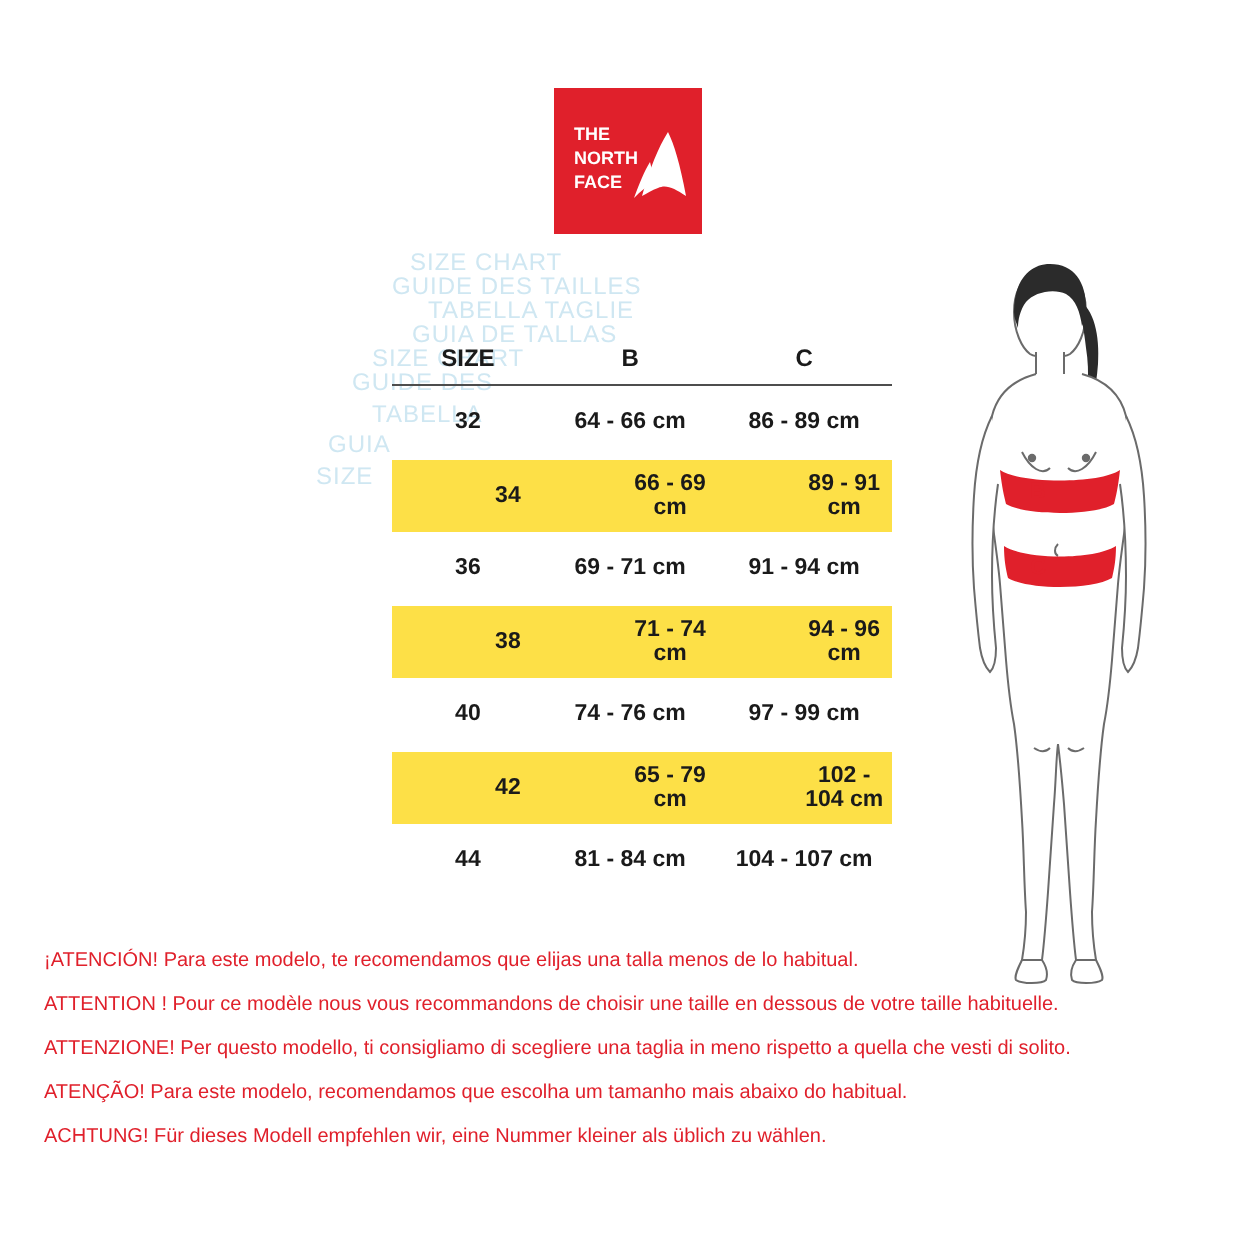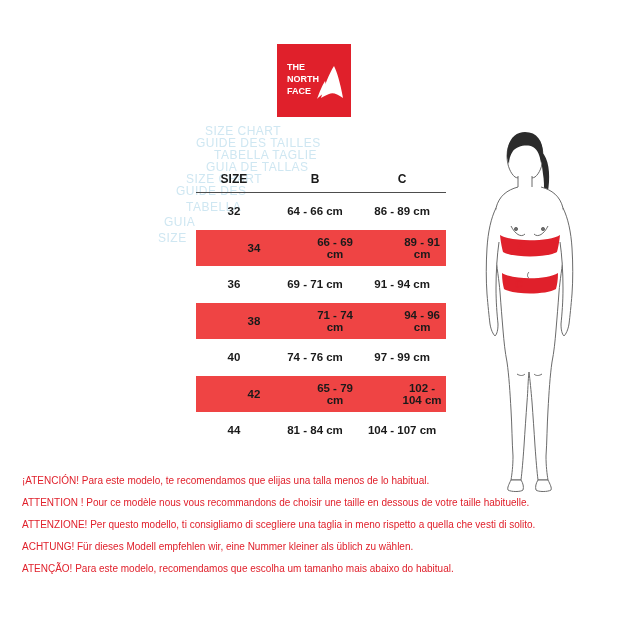--- a/index.html
+++ b/index.html
@@ -71,21 +71,21 @@
     color: #1a1a1a;
   }
   table.size-table th {
     font-weight: bold;
     font-size: 12px;
     border-bottom: 1px solid #4d4d4d;
     height: 26px;
     vertical-align: middle;
   }
   table.size-table tr.shaded td {
-    background: #ef4444;
+    background: #fde047;
     padding-left: 40px;
   }
   table.size-table td.col-size { width: 70px; }
   table.size-table td.col-b { width: 90px; }
   table.size-table td.col-c { width: 90px; }
   table.size-table th.col-size { width: 70px; }
   table.size-table th.col-b { width: 90px; }
   table.size-table th.col-c { width: 90px; }
 
   
@@ -245,17 +245,17 @@
       </g>
     </svg>
     <div class="fig-label b">B</div>
     <div class="fig-label c">C</div>
   </div>
 
   <div class="notes">
     <div class="note">¡ATENCIÓN! Para este modelo, te recomendamos que elijas una talla menos de lo habitual.</div>
     <div class="note">ATTENTION ! Pour ce modèle nous vous recommandons de choisir une taille en dessous de votre taille habituelle.</div>
     <div class="note">ATTENZIONE! Per questo modello, ti consigliamo di scegliere una taglia in meno rispetto a quella che vesti di solito.</div>
+    <div class="note">ATENÇÃO! Para este modelo, recomendamos que escolha um tamanho mais abaixo do habitual.</div>
     <div class="note">ACHTUNG! Für dieses Modell empfehlen wir, eine Nummer kleiner als üblich zu wählen.</div>
-    <div class="note">ATENÇÃO! Para este modelo, recomendamos que escolha um tamanho mais abaixo do habitual.</div>
   </div>
 
 </div>
 
 </body></html>

